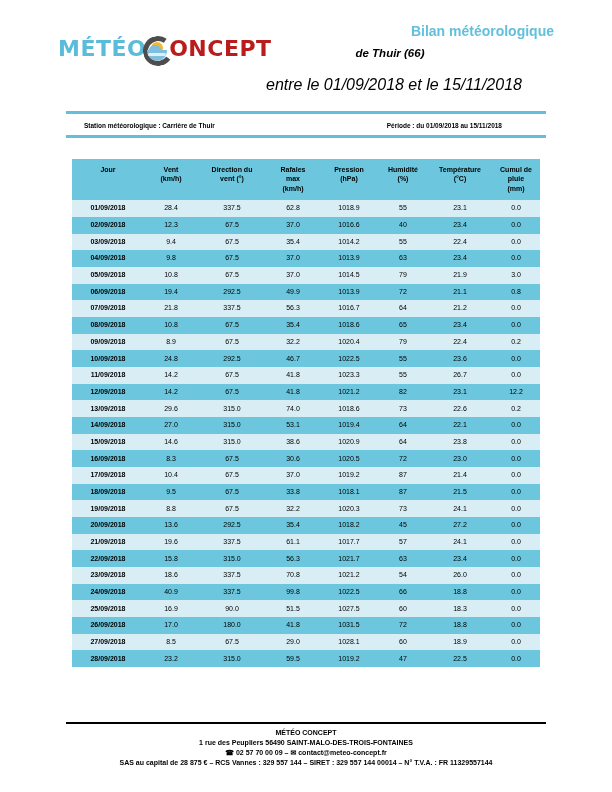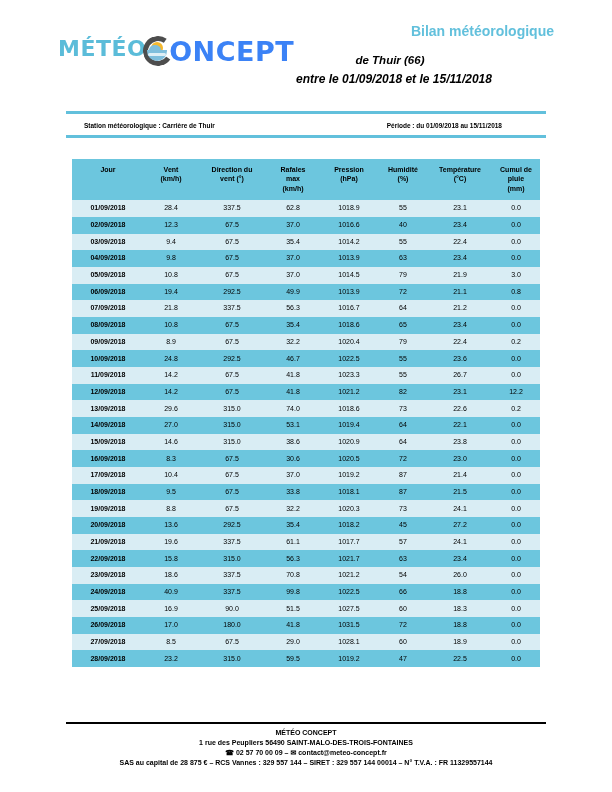--- a/index.html
+++ b/index.html
@@ -79,24 +79,24 @@
   .logo-mark .cloud:after {
     content: "";
     position: absolute;
     left: 1px; top: 3px;
     width: 18px; height: 3px;
     background: #ffffff;
     border-radius: 2px;
     opacity: .75;
   }
   .logo-concept {
-    font-size: 27px;
+    font-size: 22px;
     font-weight: bold;
     letter-spacing: 0.5px;
-    color: #3b82f6;
+    color: #b91c1c;
     font-family: "DejaVu Sans", sans-serif;
   }
 
   .title-block {
     position: absolute;
     right: 58px;
     top: 24px;
     text-align: right;
     width: 320px;
   }
@@ -104,30 +104,30 @@
     font-size: 14px;
     font-weight: bold;
     color: #62C0DC;
     line-height: 1.1;
     white-space: nowrap;
   }
   .doc-subtitle {
     font-size: 11.5px;
     font-weight: bold;
     font-style: italic;
-    margin-top: 15px;
+    margin-top: 8px;
     color: #000;
     text-align: center;
     padding-right: 8px;
   }
   .doc-period {
-    font-size: 12px;
-    font-weight: bold;
+    font-size: 16px;
+    font-weight: normal;
     font-style: italic;
-    margin-top: 6px;
+    margin-top: 17px;
     color: #000;
     text-align: center;
   }
 
   
   .rule {
     position: absolute;
     left: 66px;
     width: 480px;
     height: 3px;

